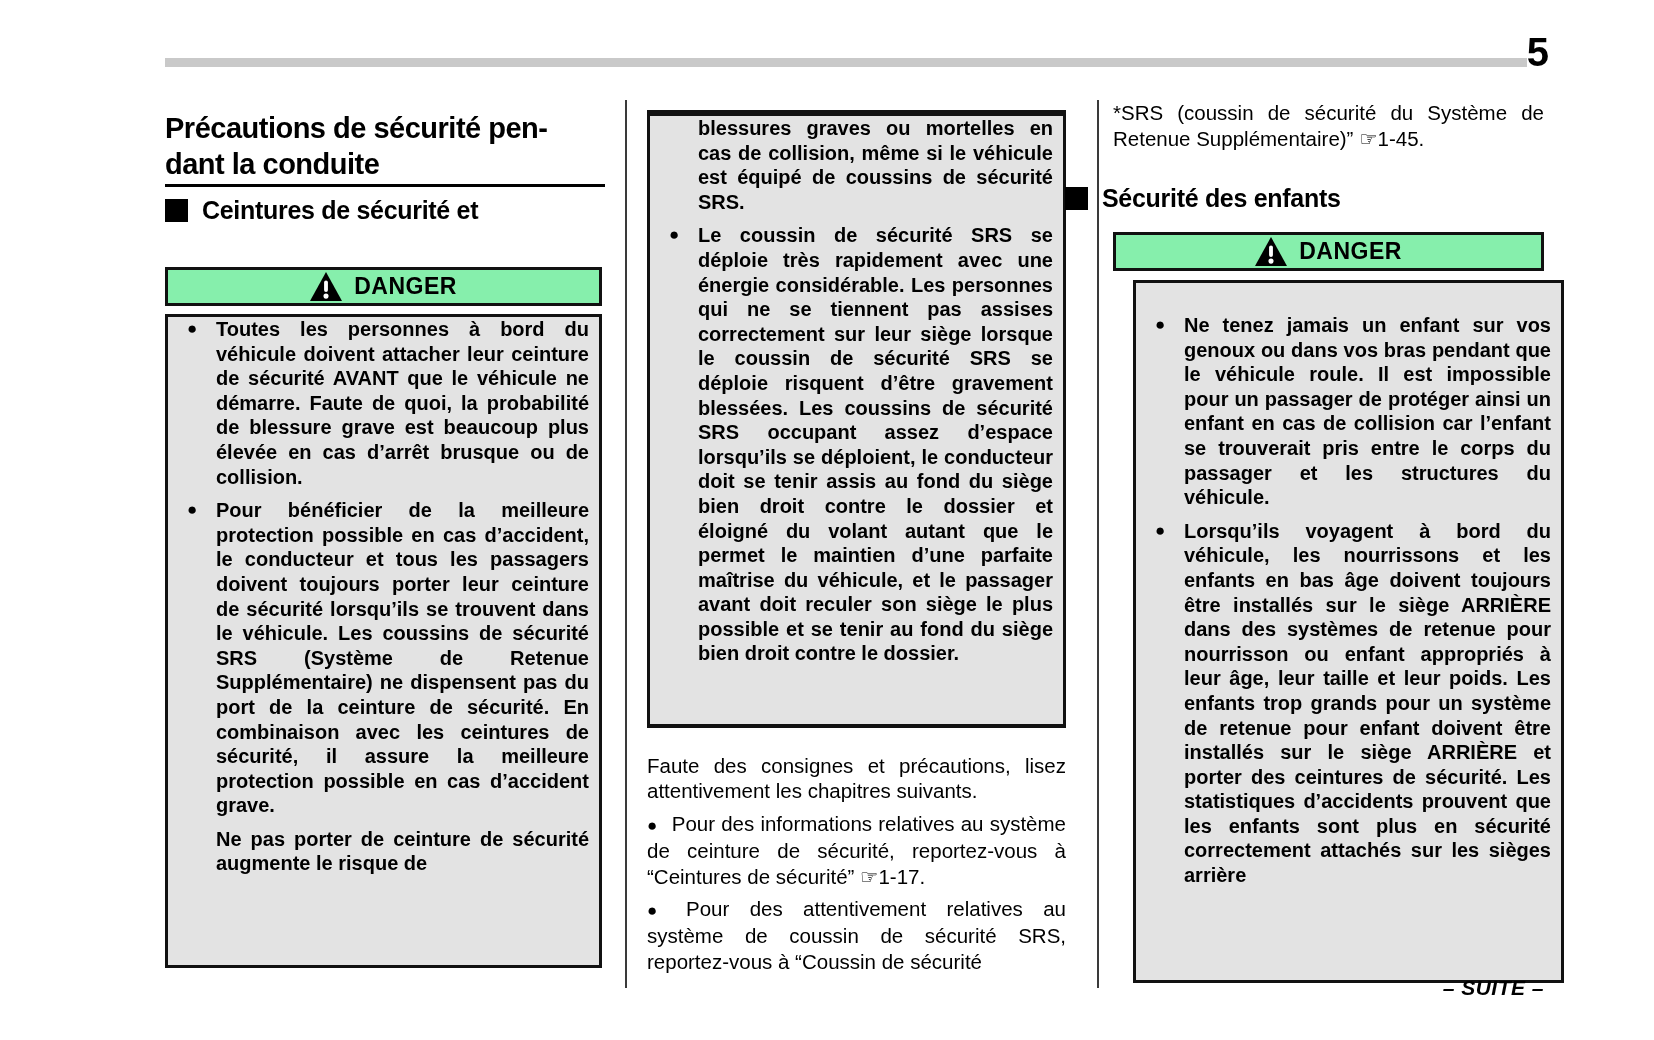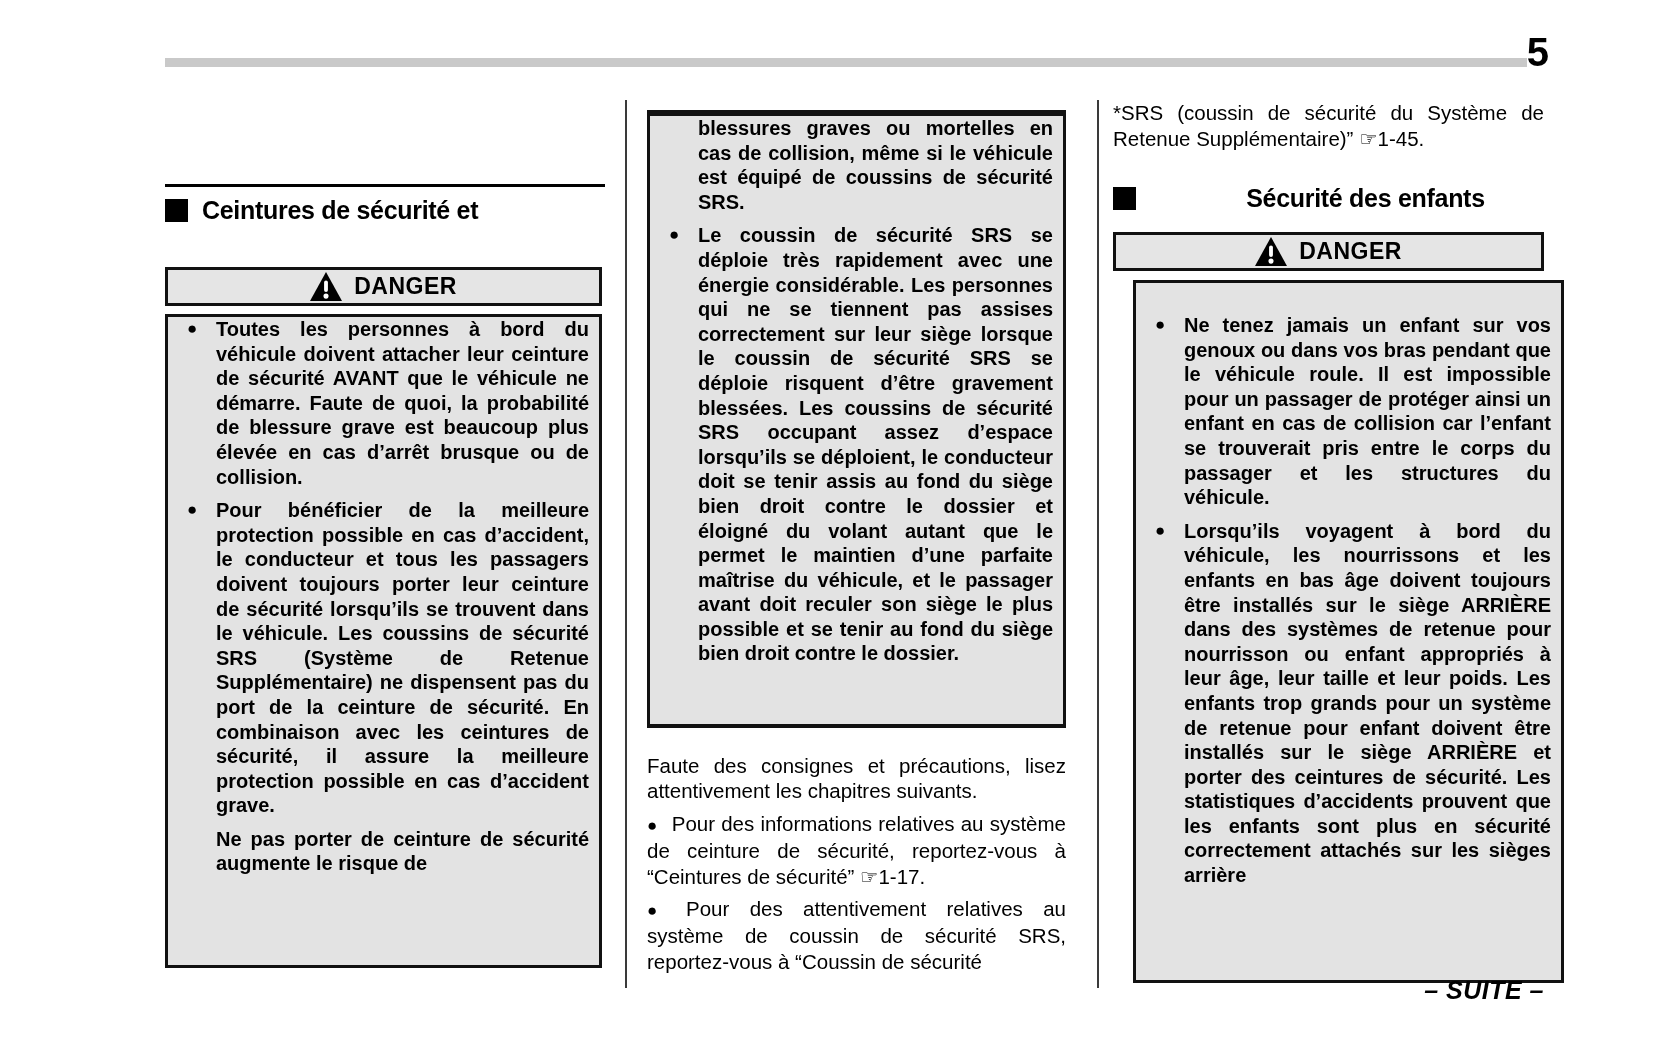--- a/index.html
+++ b/index.html
@@ -14,24 +14,24 @@
   .divider{position:absolute;top:100px;width:2px;height:888px;background:#3a3a3a;}
   .divider.d1{left:625px;}
   .divider.d2{left:1097px;}
 
   
   .main-title{position:absolute;left:165px;top:110px;width:445px;font-size:29px;font-weight:bold;line-height:36px;letter-spacing:-0.5px;}
   .title-rule{position:absolute;left:165px;top:184px;width:440px;height:3px;background:#000;}
   .subheading{position:absolute;font-size:25px;font-weight:bold;line-height:29px;letter-spacing:-0.3px;padding-left:37px;}
   .subheading .sq{position:absolute;left:0;top:3px;width:23px;height:23px;background:#000;display:inline-block;}
   .sub-left{left:165px;top:196px;width:440px;}
-  .sub-right{left:1113px;top:184px;width:431px;text-align:center;}
+  .sub-right{left:1065px;top:184px;width:431px;}
 
   
-  .danger-head{position:absolute;height:33px;background:#e5e5e5;border:3px solid #111;
+  .danger-head{position:absolute;height:33px;background:#86efac;border:3px solid #111;
     display:flex;align-items:center;justify-content:center;gap:12px;}
   .dh-left{left:165px;top:267px;width:431px;}
   .dh-right{left:1113px;top:232px;width:425px;}
   .danger-word{font-size:23px;font-weight:bold;letter-spacing:0.5px;}
   .tri{width:32px;height:29px;display:block;}
 
   
   .danger-box{position:absolute;background:#e3e3e3;border:3px solid #111;overflow:hidden;
     font-weight:bold;font-size:20px;line-height:24.6px;text-align:justify;}
   .db-left{left:165px;top:314px;width:431px;height:648px;padding-top:0;}
@@ -43,33 +43,37 @@
 
   
   .mid-flow{position:absolute;left:647px;top:753px;width:419px;height:287px;overflow:hidden;
     font-size:20.5px;line-height:25.4px;text-align:justify;}
   .mid-flow p{margin:0 0 7px 0;}
   .inline-dot{font-size:17px;padding-right:14px;}
 
   
   .srs-note{position:absolute;left:1113px;top:100px;width:431px;font-size:20.5px;line-height:26px;text-align:justify;}
 
-  .suite{position:absolute;left:1113px;top:976px;width:431px;text-align:right;font-size:25px;font-weight:bold;font-style:italic;letter-spacing:0.5px;}
+  .suite{position:absolute;left:1113px;top:976px;width:431px;text-align:right;font-size:21px;font-weight:bold;font-style:italic;letter-spacing:0.5px;}
 </style>
 </head>
 <body>
 
 <div id="page">
 
   <div class="top-bar"></div>
   <div class="page-num">5</div>
 
   <div class="divider d1"></div>
   <div class="divider d2"></div>
 
+  <div class="main-title">
+    <span>Précautions de sécurité pen-</span><br>
+    <span>dant la conduite</span>
+  </div>
   <div class="title-rule"></div>
 
   <div class="subheading sub-left">
     <span class="sq"></span>
     <span>Ceintures de sécurité et</span><br>
   </div>
 
   <div class="danger-head dh-left">
     <svg class="tri" viewBox="0 0 100 90">
       <polygon points="50,0 100,90 0,90" fill="#000"></polygon>

